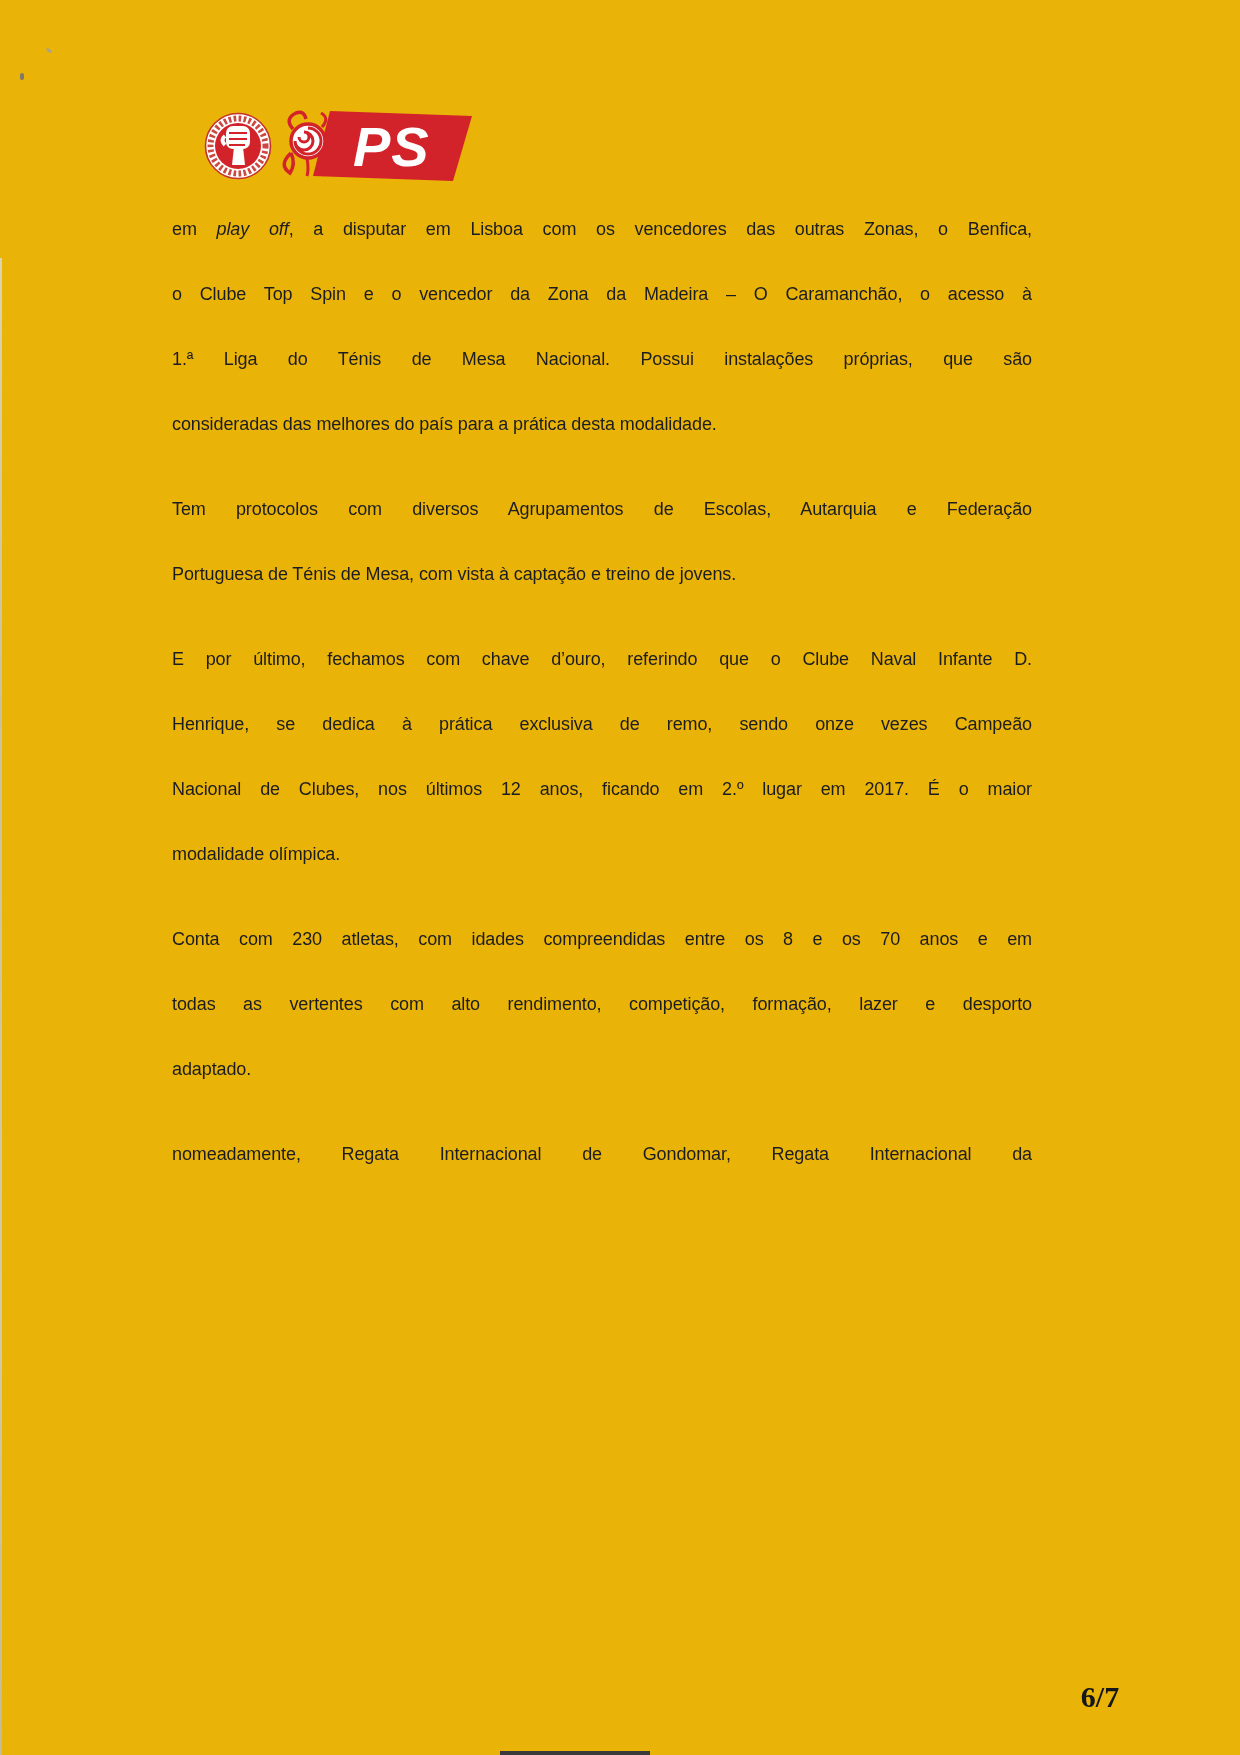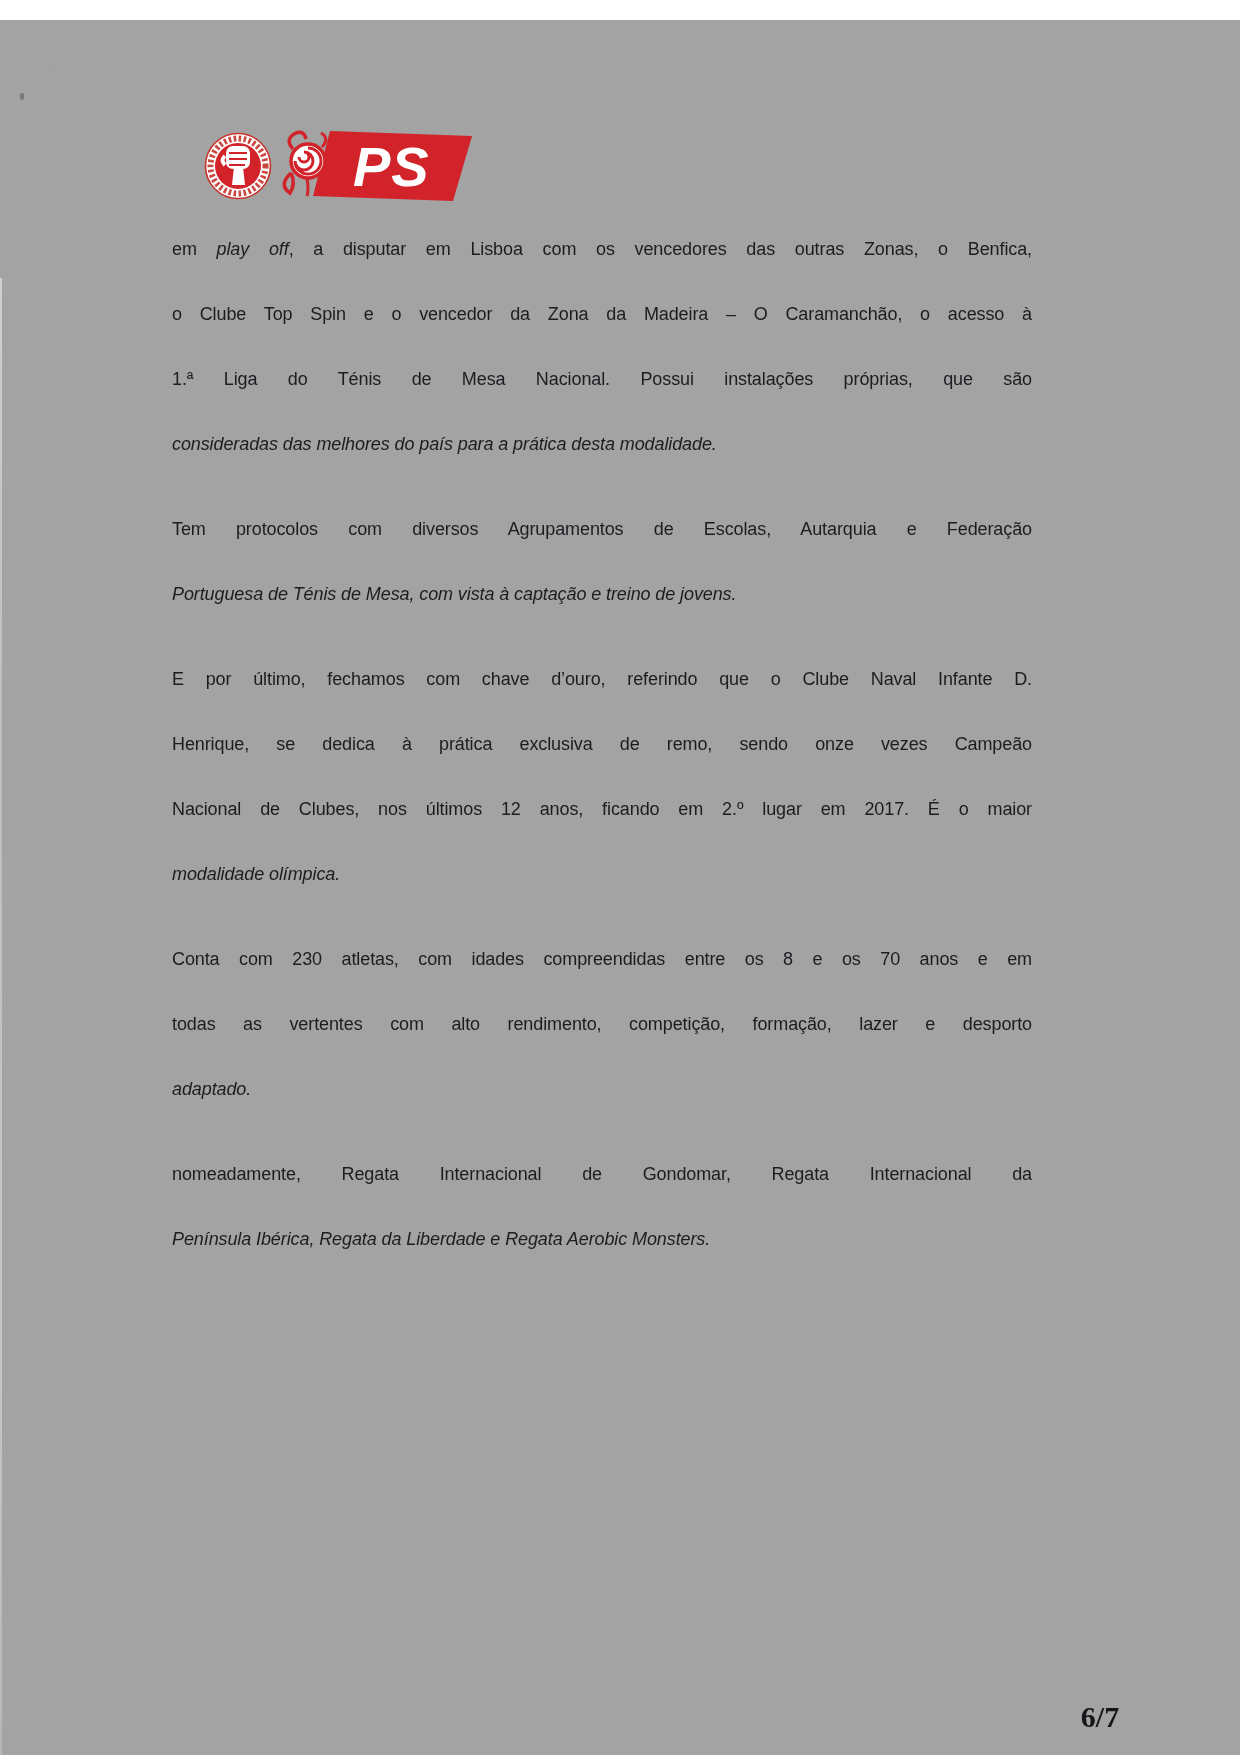--- a/index.html
+++ b/index.html
@@ -11,22 +11,21 @@
     width: 1240px;
     height: 1755px;
     position: relative;
     font-family: "Liberation Sans", sans-serif;
     color: #1c1d21;
     overflow: hidden;
   }
   .page {
     position: absolute;
     inset: 0;
-    background: #a3a3a3;
-    margin-top: 20px;
+    background: #eab308;
   }
   .logo-wrap {
     position: absolute;
     left: 195px;
     top: 103px;
     width: 285px;
     height: 88px;
   }
   .doc-body {
     position: absolute;
@@ -42,21 +41,20 @@
     line-height: 65px;
     font-size: 18px;
     letter-spacing: -0.1px;
     text-align: justify;
     text-align-last: justify;
     white-space: normal;
   }
   .line.last {
     text-align: right;
     text-align-last: left;
-    font-style: italic;
   }
   .line i {
     font-style: italic;
   }
   .page-number {
     position: absolute;
     left: 1060px;
     top: 1680px;
     width: 80px;
     text-align: center;
@@ -161,21 +159,20 @@
         <div class="line">Nacional de Clubes, nos últimos 12 anos, ficando em 2.º lugar em 2017. É o maior</div>
         <div class="line last">modalidade olímpica.</div>
       </div>
       <div class="paragraph">
         <div class="line">Conta com 230 atletas, com idades compreendidas entre os 8 e os 70 anos e em</div>
         <div class="line">todas as vertentes com alto rendimento, competição, formação, lazer e desporto</div>
         <div class="line last">adaptado.</div>
       </div>
       <div class="paragraph">
         <div class="line">nomeadamente, Regata Internacional de Gondomar, Regata Internacional da</div>
-        <div class="line last">Península Ibérica, Regata da Liberdade e Regata Aerobic Monsters.</div>
       </div>
     </div>
 
   <div class="page-number">6/7</div>
 
   <div class="edge-line"></div>
   <div class="speck-1"></div>
   <div class="speck-2"></div>
   <div class="bottom-smudge"></div>
 </div>

